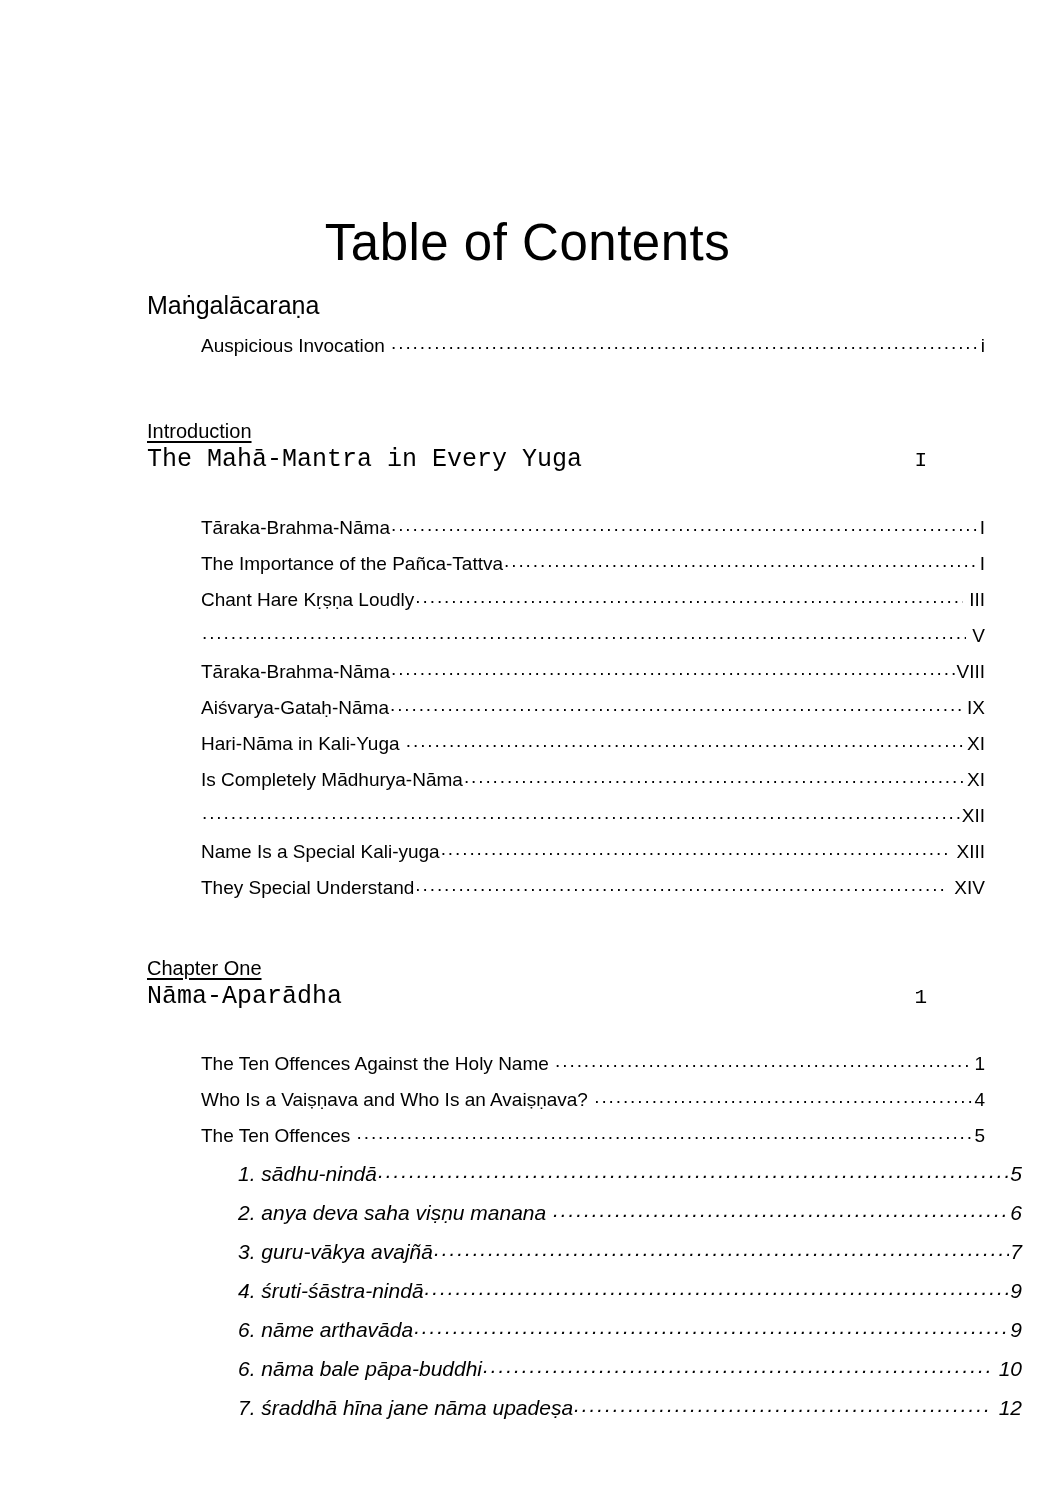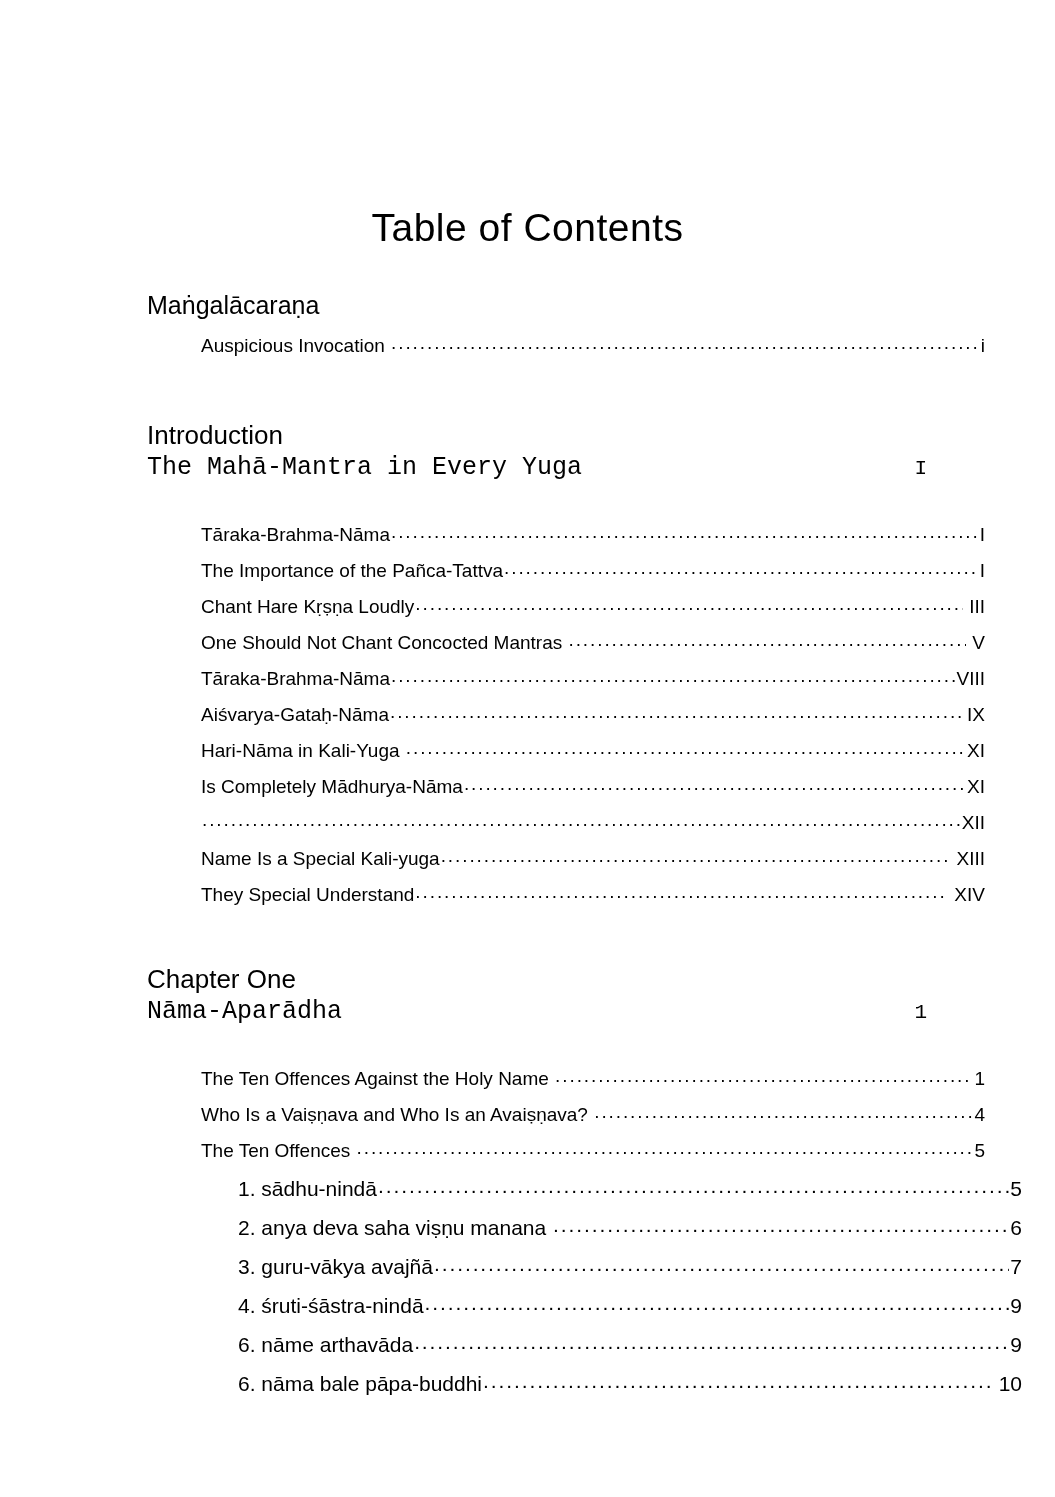--- a/index.html
+++ b/index.html
@@ -22,21 +22,21 @@
     box-sizing: border-box;
   }
 
   
   .doc-title {
     position: absolute;
     top: 182px;
     left: 0;
     width: 1055px;
     text-align: center;
-    font-size: 39px;
+    font-size: 51px;
     font-weight: 300;
     letter-spacing: 0.5px;
     line-height: 1.05;
     white-space: pre;
   }
 
   
   .toc {
     position: absolute;
     top: 282px;
@@ -81,22 +81,23 @@
 
   
   .group-title {
     font-size: 25px;
     font-weight: 300;
     line-height: 1.25;
     margin: 0;
     white-space: pre;
   }
   .group-title.underline {
+    text-decoration: underline;
     text-underline-offset: 3px;
-    font-size: 26px;
+    font-size: 20px;
   }
 
   
   .chapter-line {
     display: flex;
     align-items: baseline;
     justify-content: space-between;
     font-size: 25px;
     font-weight: 300;
     line-height: 1.3;
@@ -110,20 +111,21 @@
 
   
   .lvl1 {
     font-size: 19px;
     padding-left: 54px;
     margin-top: 12px;
   }
   
   .lvl2 {
     font-size: 21px;
+    font-style: italic;
     padding-left: 91px;
     margin-top: 13px;
     justify-content: flex-end;
   }
 
   .block { margin: 8px; padding: 0; }
   .sp-after-invocation { height: 46px; }
   .sp-before-intro-list { height: 26px; }
   .sp-after-intro-list { height: 41px; }
 </style>
@@ -167,21 +169,20 @@
         <span class="label">The Importance of the Pañca-Tattva</span>
         <span class="leader"></span>
         <span class="pageno">I</span>
       </div>
       <div class="row lvl1">
         <span class="label">Chant Hare Kṛṣṇa Loudly</span>
         <span class="leader"></span>
         <span class="pageno"> III</span>
       </div>
       <div class="row lvl1">
-        <span class="label">One Should Not Chant Concocted Mantras </span>
         <span class="leader"></span>
         <span class="pageno"> V</span>
       </div>
       <div class="row lvl1">
         <span class="label">Tāraka-Brahma-Nāma</span>
         <span class="leader"></span>
         <span class="pageno">VIII</span>
       </div>
       <div class="row lvl1">
         <span class="label">Aiśvarya-Gataḥ-Nāma</span>
@@ -265,16 +266,21 @@
       <div class="row lvl2">
         <span class="label">6. nāme arthavāda</span>
         <span class="leader"></span>
         <span class="pageno">9</span>
       </div>
       <div class="row lvl2">
         <span class="label">6. nāma bale pāpa-buddhi</span>
         <span class="leader"></span>
         <span class="pageno"> 10</span>
       </div>
+      <div class="row lvl2">
+        <span class="label">7. śraddhā hīna jane nāma upadeṣa</span>
+        <span class="leader"></span>
+        <span class="pageno"> 12</span>
+      </div>
     </div>
 
   </div>
 </div>
 
 </body></html>

